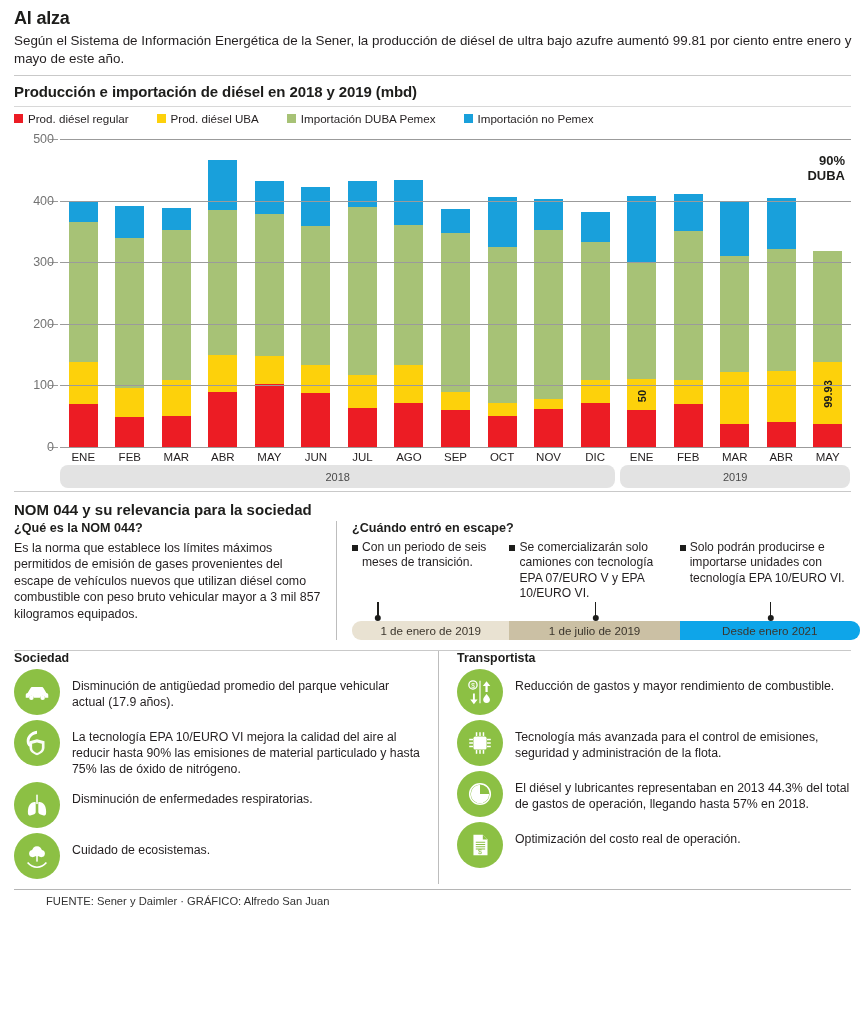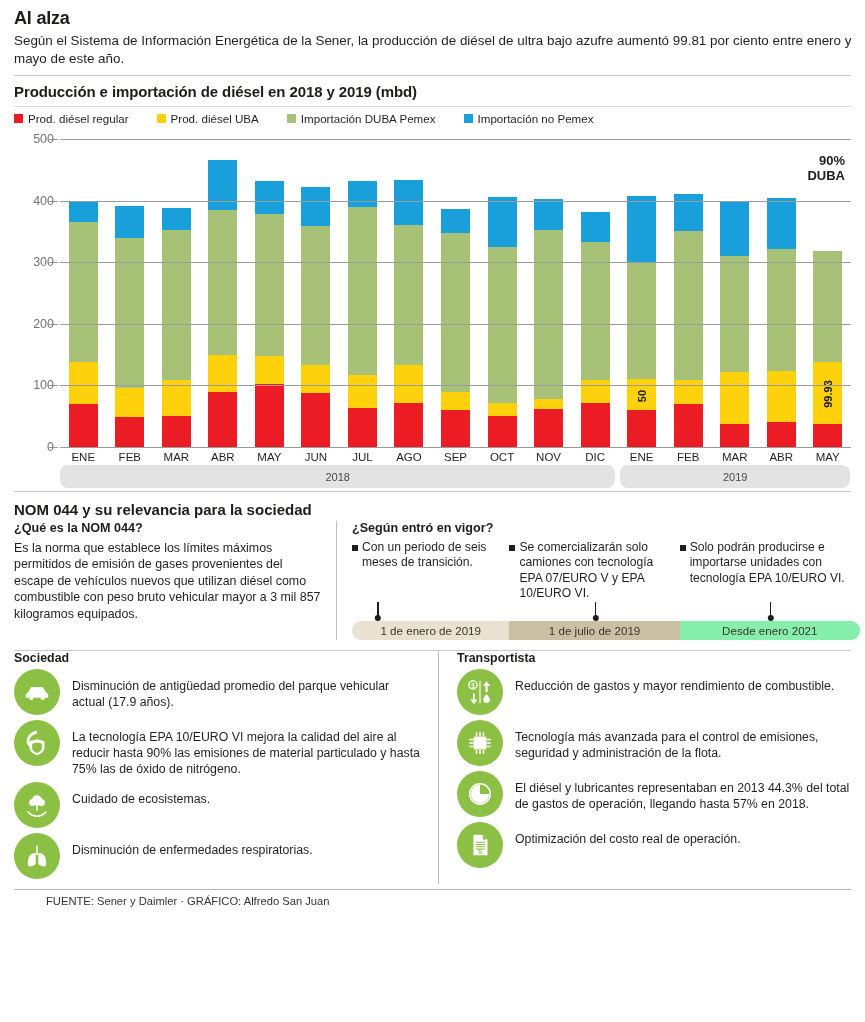--- a/index.html
+++ b/index.html
@@ -133,21 +133,21 @@
     position: absolute; width: 6px; height: 6px; border-radius: 50%;
     background: #1d1d1b; top: 13px; transform: translateX(-2.2px);
   }
   .tl-bar { display: flex; width: 100%; height: 19px; }
   .tl-seg {
     height: 19px; display: flex; align-items: center; justify-content: center;
     font-size: 11.6px; color: #3b352c;
   }
   .tl-seg.s0 { width: 31%; background: #e9e2d2; border-radius: 9px 0 0 9px; }
   .tl-seg.s1 { width: 33.5%; background: #cbc0a4; }
-  .tl-seg.s2 { width: 35.5%; background: #86efac; border-radius: 0 9px 9px 0; }
+  .tl-seg.s2 { width: 35.5%; background: #0ea5e9; border-radius: 0 9px 9px 0; }
 
   
   .ben-title { font-size: 16px; font-weight: bold; padding: 9px 0 4px 0; }
   .ben-cols { display: flex; width: 846px; }
   .ben-left { width: 424px; padding-right: 16px; }
   .ben-right { flex: 1; padding-left: 18px; border-left: 1px solid #bdbdbd; }
   .ben-sub { font-size: 12.4px; font-weight: bold; padding-bottom: 4px; }
   .ben-item { display: flex; align-items: flex-start; margin-bottom: 5px; }
   .ben-icon {
     width: 46px; height: 46px; border-radius: 50%; background: #8cc044;
@@ -386,21 +386,21 @@
 
   <div class="rule" style="margin-top:9px;"></div>
 
   <div class="nom-title">NOM 044 y su relevancia para la sociedad</div>
   <div class="nom-cols">
     <div class="nom-left">
       <div class="sub-q">¿Qué es la NOM 044?</div>
       <div class="nom-body">Es la norma que establece los límites máximos permitidos de emisión de gases provenientes del escape de vehículos nuevos que utilizan diésel como combustible con peso bruto vehicular mayor a 3 mil 857 kilogramos equipados.</div>
     </div>
     <div class="nom-right">
-      <div class="sub-q">¿Según entró en vigor?</div>
+      <div class="sub-q">¿Cuándo entró en escape?</div>
       <div class="tl-bullets" id="tlbullets">
           <div class="tl-col c0">
             <div class="tl-bullet">
               <span class="tl-sq"></span>
               <span>Con un periodo de seis meses de transición.</span>
             </div>
           </div>
           <div class="tl-col c1">
             <div class="tl-bullet">
               <span class="tl-sq"></span>
@@ -452,39 +452,39 @@
                 <path fill="#ffffff" d="M16 3c-7 1-11 6-11 11 0 3 1.5 5 3 6l2-2c-1-1-2-2.5-2-4 0-4 3-7 8-8z"></path>
                 <path fill="#ffffff" d="M16 12l8 2v7c0 4-4 6.5-8 8-4-1.5-8-4-8-8v-7z" opacity=".95"></path>
                 <path fill="#8cc044" d="M16 15.4l5.2 1.3v4.6c0 2.6-2.6 4.3-5.2 5.3-2.6-1-5.2-2.7-5.2-5.3v-4.6z"></path>
               </svg>
             </div>
             <div class="ben-tx">La tecnología EPA 10/EURO VI mejora la calidad del aire al reducir hasta 90% las emisiones de material particulado y hasta 75% las de óxido de nitrógeno.</div>
           </div>
           <div class="ben-item">
             <div class="ben-icon">
               <svg width="30" height="30" viewBox="0 0 32 32">
+                <rect x="15.2" y="5" width="1.6" height="10" fill="#ffffff"></rect>
+                <path fill="#ffffff" d="M14.6 13c-2.6-.4-5 .6-6.6 3-1.6 2.4-2 6.2-1.6 9.4.2 1.4 1.4 2.2 2.6 1.8l4-1.4c1-.4 1.6-1.3 1.6-2.3z"></path>
+                <path fill="#ffffff" d="M17.4 13c2.6-.4 5 .6 6.6 3 1.6 2.4 2 6.2 1.6 9.4-.2 1.4-1.4 2.2-2.6 1.8l-4-1.4c-1-.4-1.6-1.3-1.6-2.3z"></path>
+                <path stroke="#ffffff" stroke-width="1" fill="none" d="M11.8 17v7M20.2 17v7M10 19.5h3.4M18.6 19.5H22M10.5 22h2.9M18.6 22h2.9"></path>
+              </svg>
+            </div>
+            <div class="ben-tx">Disminución de enfermedades respiratorias.</div>
+          </div>
+          <div class="ben-item">
+            <div class="ben-icon">
+              <svg width="30" height="30" viewBox="0 0 32 32">
                 <circle cx="16" cy="11" r="5.4" fill="#ffffff"></circle>
                 <circle cx="11.4" cy="13.4" r="3.8" fill="#ffffff"></circle>
                 <circle cx="20.6" cy="13.4" r="3.8" fill="#ffffff"></circle>
                 <rect x="15.2" y="13" width="1.6" height="9" fill="#ffffff"></rect>
                 <path stroke="#ffffff" stroke-width="1.8" fill="none" d="M6 23c3 3.5 7 5 10 5s7-1.5 10-5"></path>
               </svg>
             </div>
             <div class="ben-tx">Cuidado de ecosistemas.</div>
-          </div>
-          <div class="ben-item">
-            <div class="ben-icon">
-              <svg width="30" height="30" viewBox="0 0 32 32">
-                <rect x="15.2" y="5" width="1.6" height="10" fill="#ffffff"></rect>
-                <path fill="#ffffff" d="M14.6 13c-2.6-.4-5 .6-6.6 3-1.6 2.4-2 6.2-1.6 9.4.2 1.4 1.4 2.2 2.6 1.8l4-1.4c1-.4 1.6-1.3 1.6-2.3z"></path>
-                <path fill="#ffffff" d="M17.4 13c2.6-.4 5 .6 6.6 3 1.6 2.4 2 6.2 1.6 9.4-.2 1.4-1.4 2.2-2.6 1.8l-4-1.4c-1-.4-1.6-1.3-1.6-2.3z"></path>
-                <path stroke="#ffffff" stroke-width="1" fill="none" d="M11.8 17v7M20.2 17v7M10 19.5h3.4M18.6 19.5H22M10.5 22h2.9M18.6 22h2.9"></path>
-              </svg>
-            </div>
-            <div class="ben-tx">Disminución de enfermedades respiratorias.</div>
           </div>
         </div>
     </div>
     <div class="ben-right">
       <div class="ben-sub">Transportista</div>
       <div id="tra-items">
           <div class="ben-item">
             <div class="ben-icon">
               <svg width="30" height="30" viewBox="0 0 32 32">
                 <circle cx="8.5" cy="8.5" r="4.4" fill="none" stroke="#ffffff" stroke-width="1.4"></circle>

